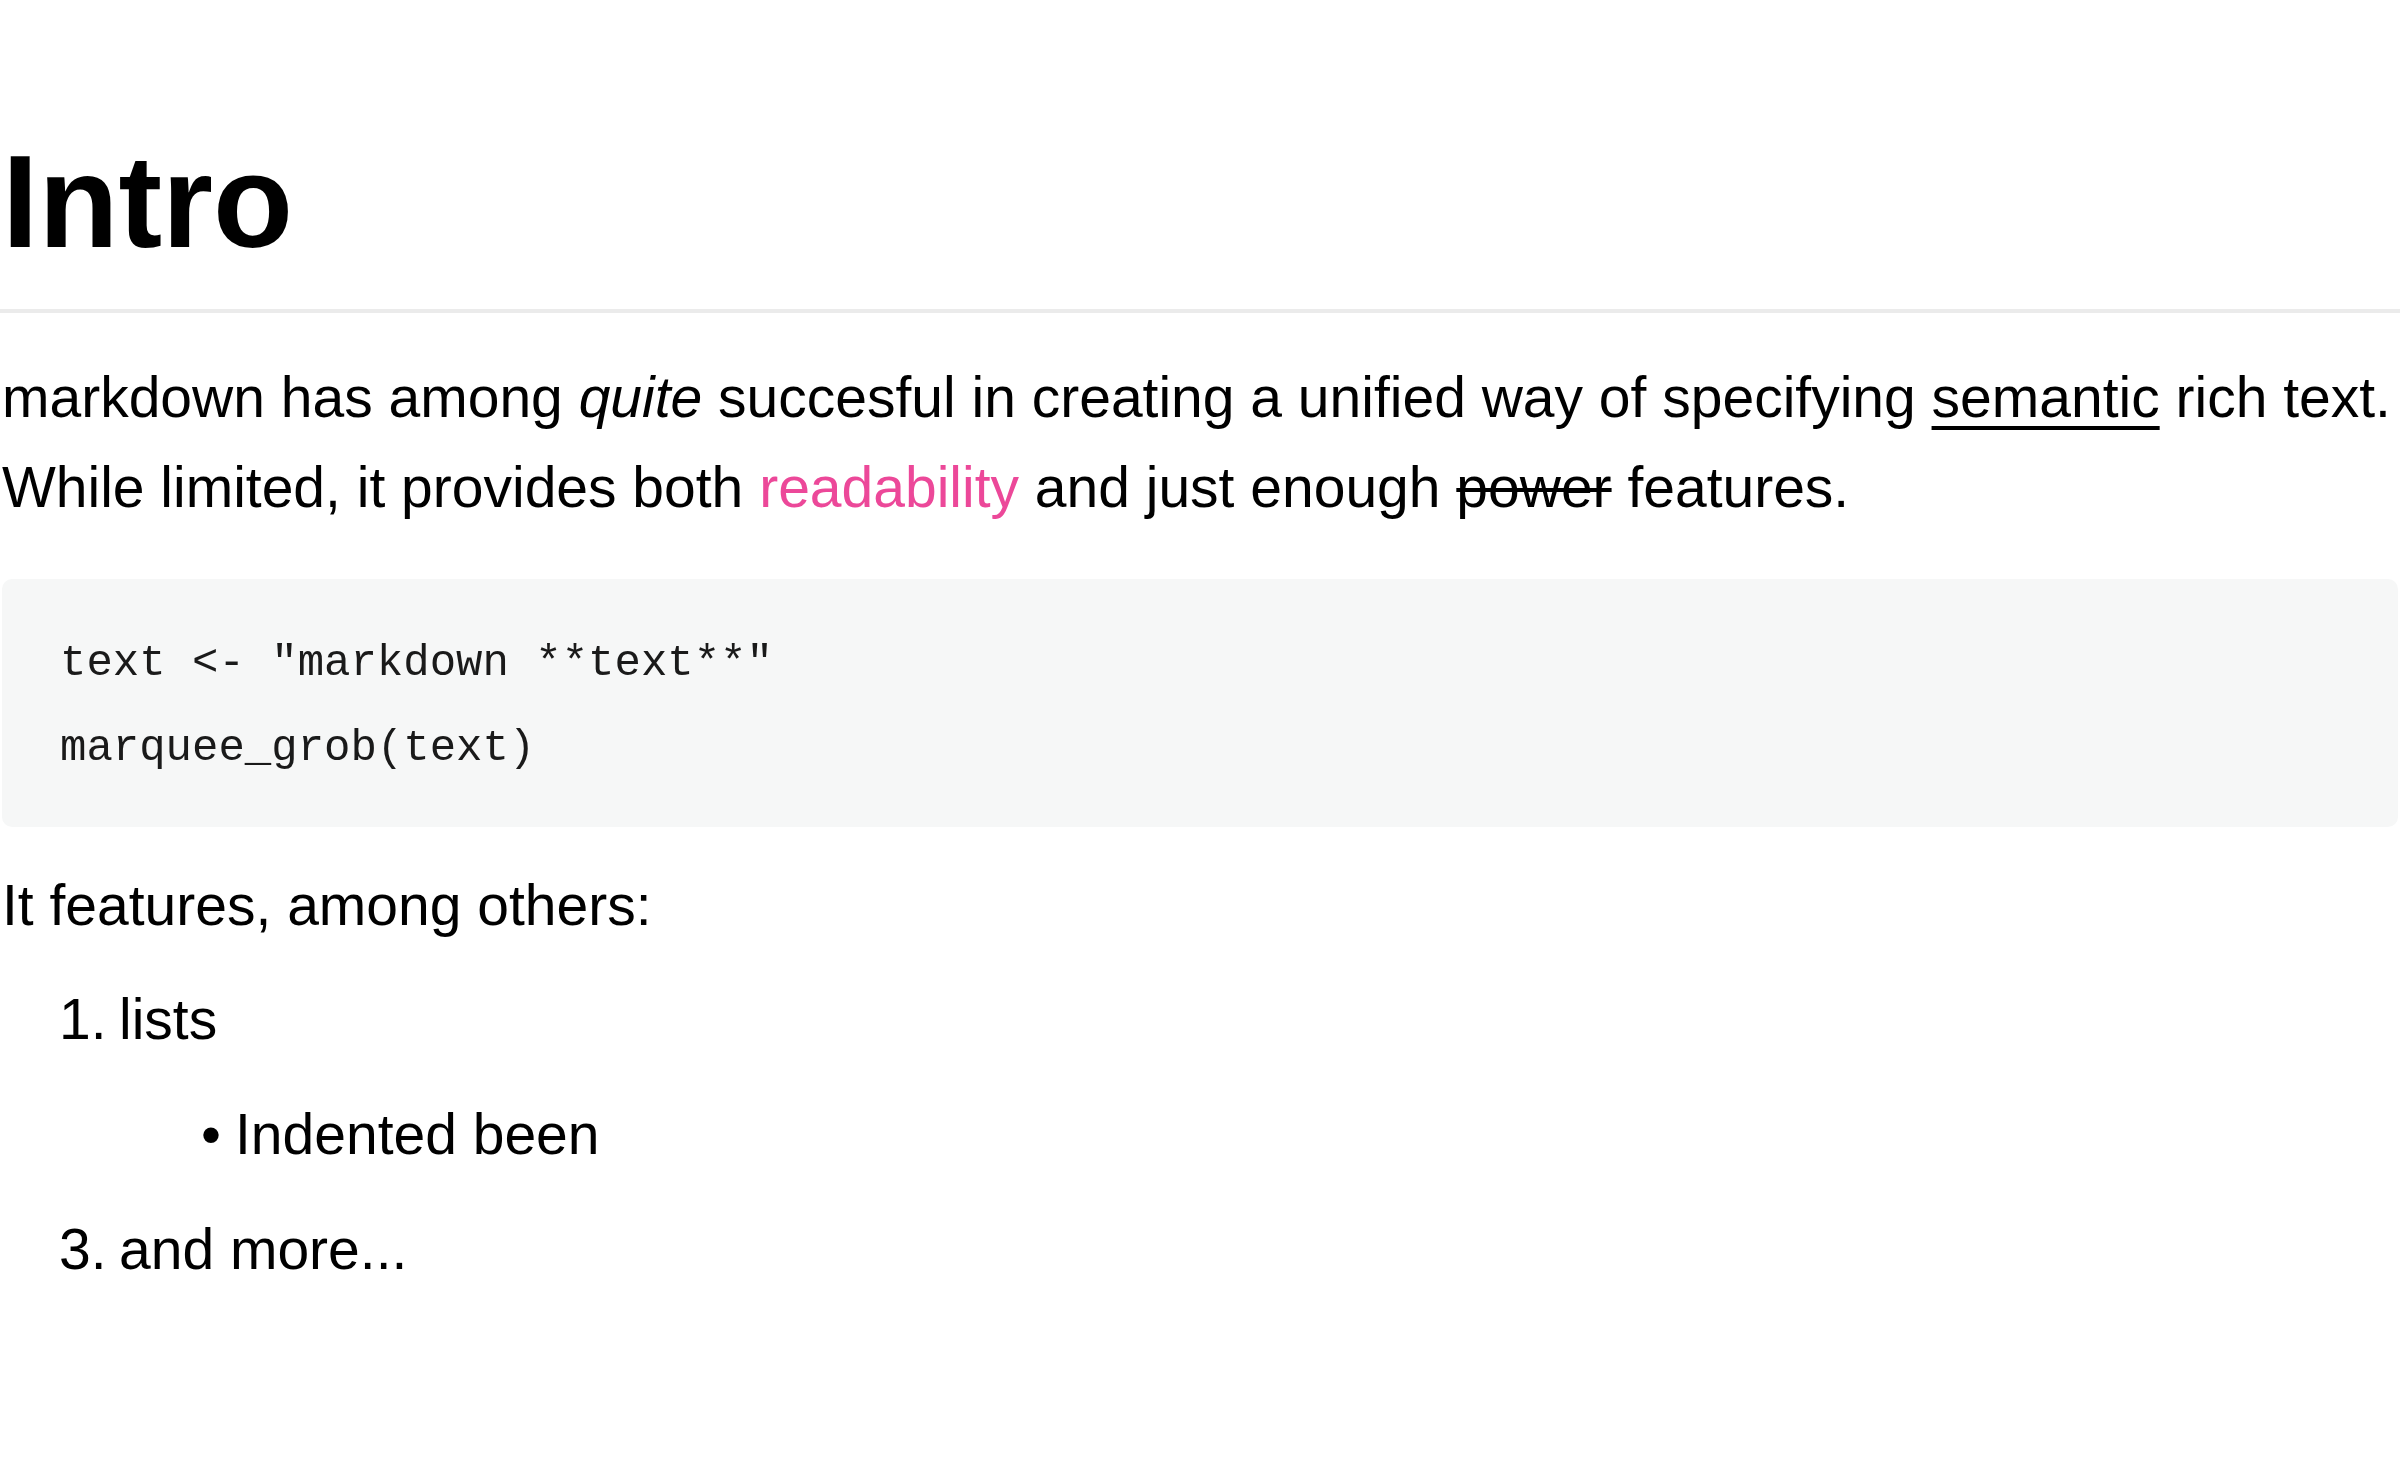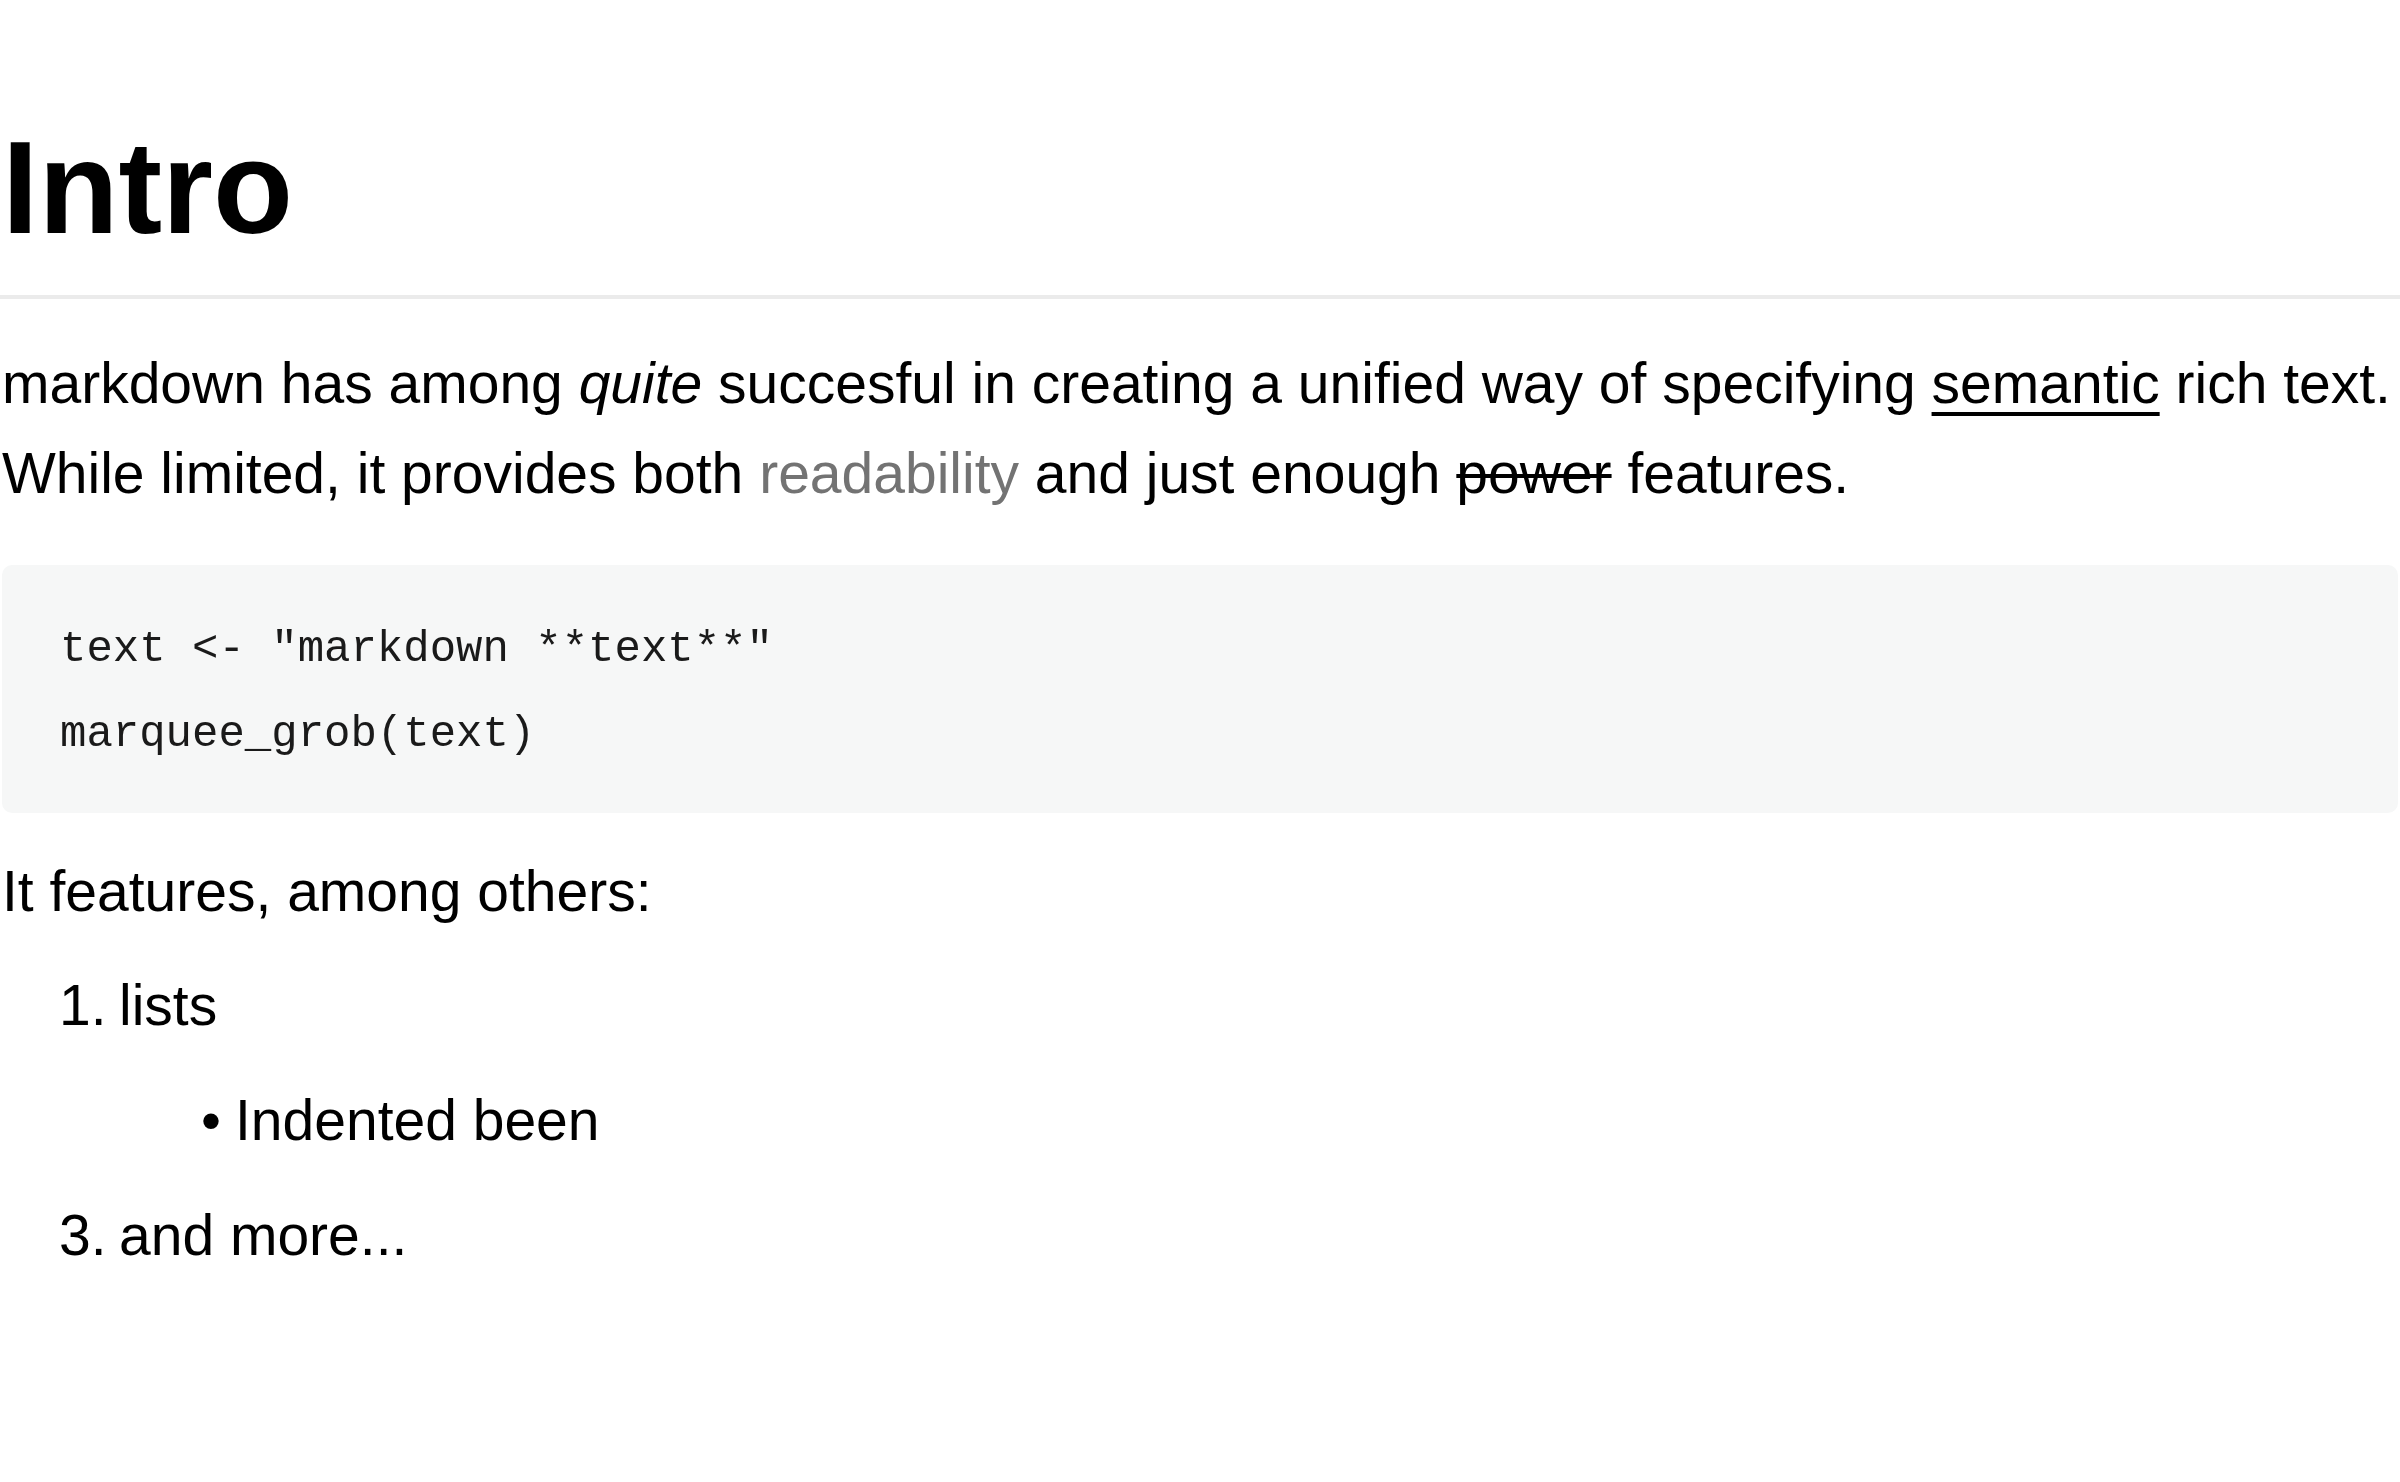--- a/index.html
+++ b/index.html
@@ -8,21 +8,21 @@
     width: 2400px;
     height: 1482px;
     background: #ffffff;
     color: #000000;
     font-family: "Liberation Sans", sans-serif;
     overflow: hidden;
   }
   .page {
     width: 2400px;
     height: 1482px;
-    padding: 2px 2px;
+    padding: 16px 2px;
     overflow: hidden; 
   }
   .page-title {
     margin: 118px 0 0 0;
     font-size: 131px;
     line-height: 135px;
     font-weight: bold;
     letter-spacing: 0;
   }
   .divider {
@@ -31,21 +31,21 @@
     margin: 40px -2px 0 -2px;
   }
   .para {
     margin: 39px 0 0 0;
     font-size: 57px;
     line-height: 90px;
   }
   .italic-seg { font-style: italic; text-align: center; }
   .underline-seg { text-decoration: underline; text-decoration-thickness: 4px; text-underline-offset: 9px; }
   .strike-seg { text-decoration: line-through; text-decoration-thickness: 4px; }
-  .link-seg { color: #737373; text-decoration: none; cursor: pointer; }
+  .link-seg { color: #ec4899; text-decoration: none; cursor: pointer; }
   .code-block {
     margin: 47px 0 0 0;
     background: #f6f7f7;
     border-radius: 10px;
     padding: 42px 58px 36px 58px;
     font-family: "Liberation Mono", monospace;
     font-size: 44px;
     color: #1a1a1a;
   }
   .code-line {

